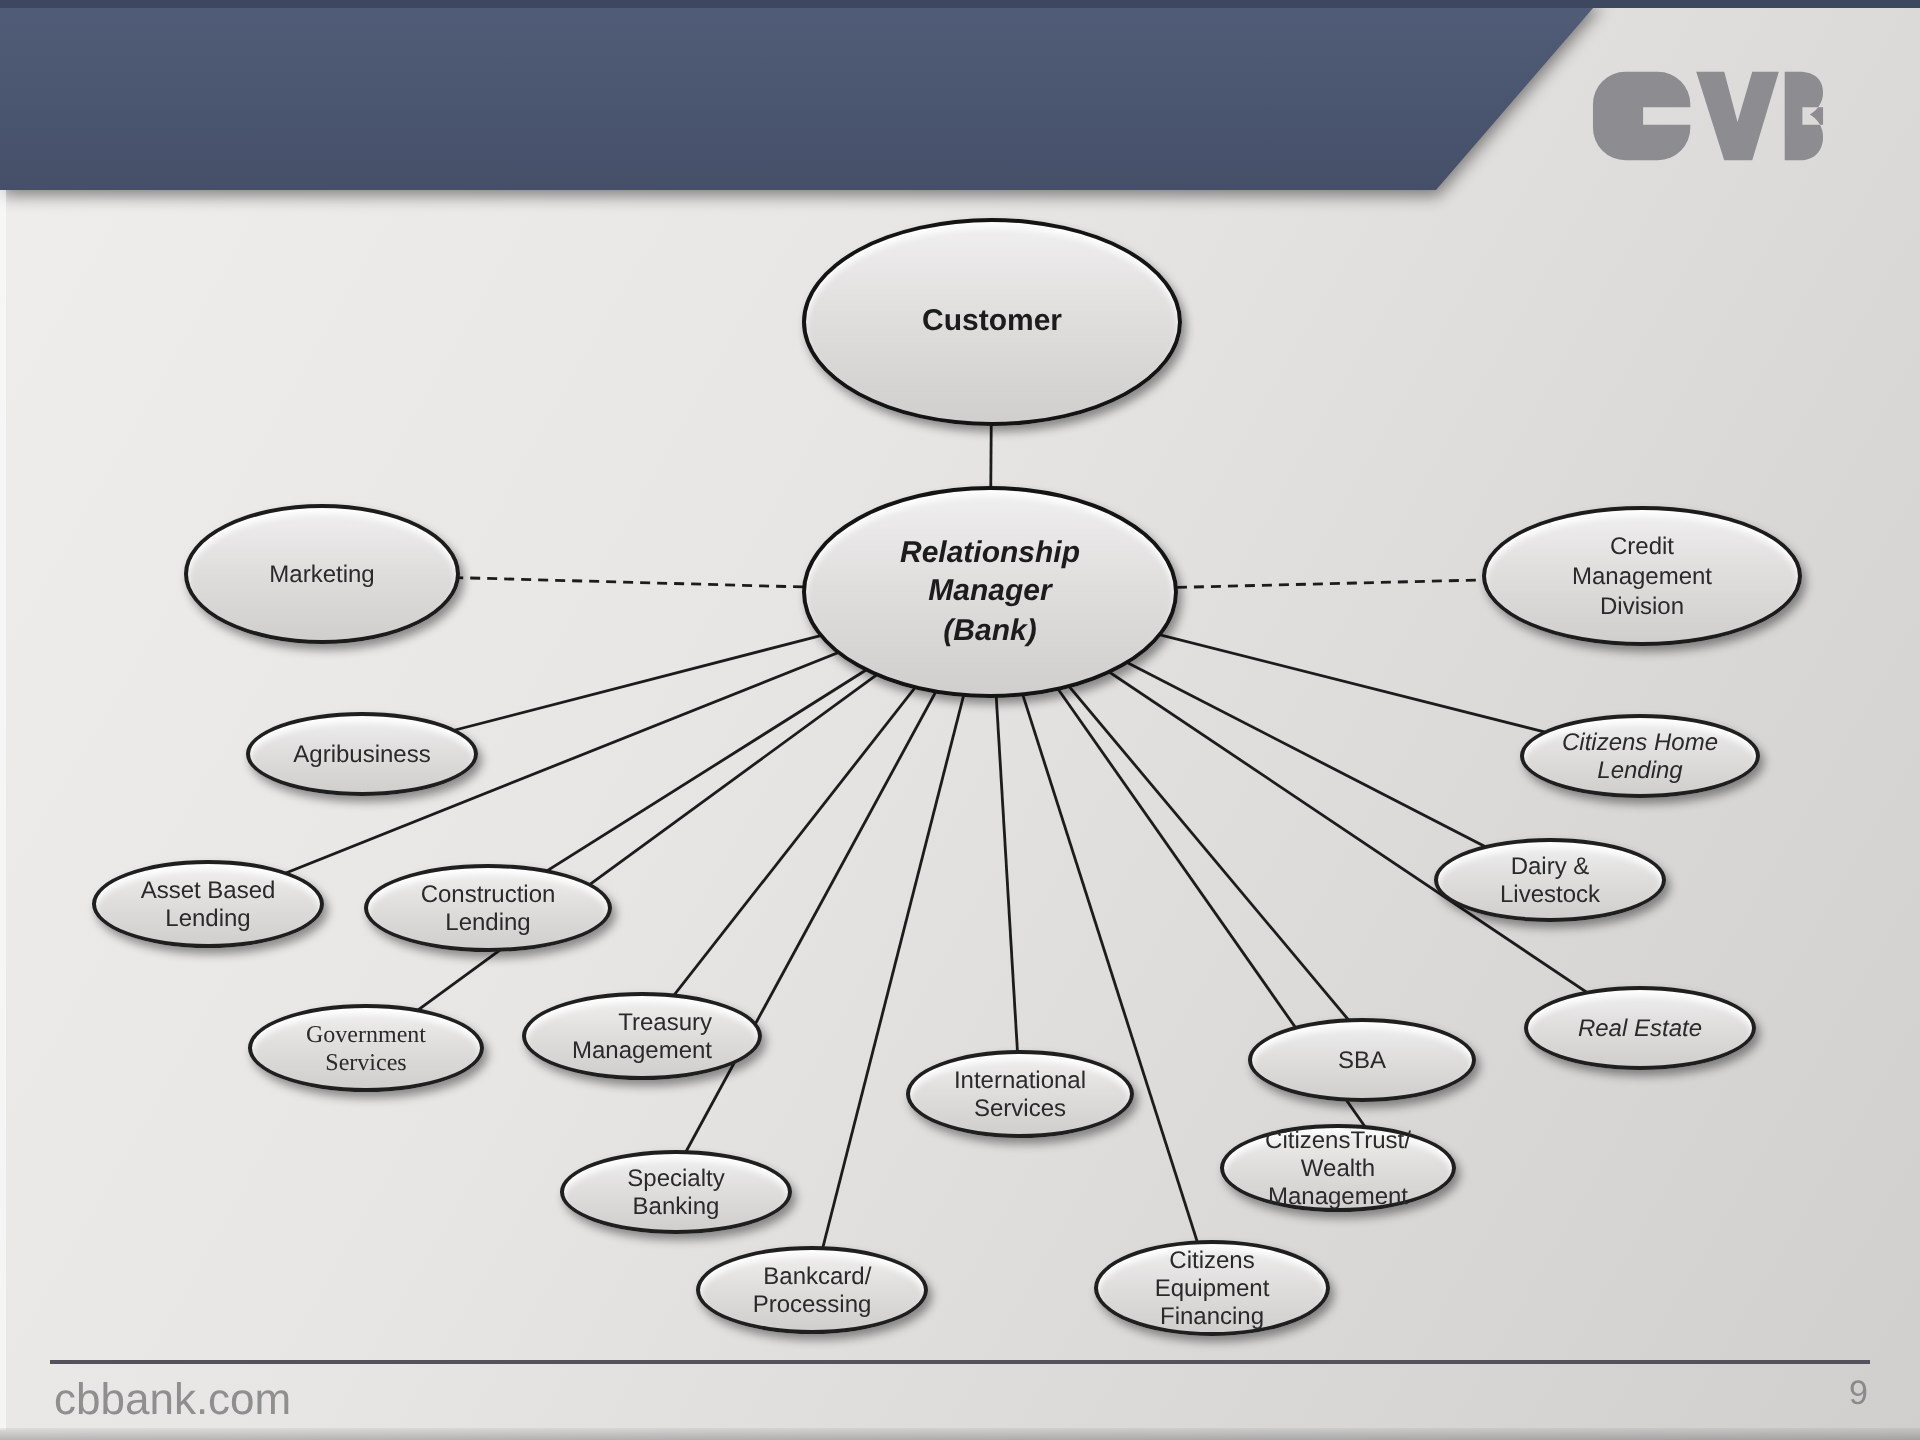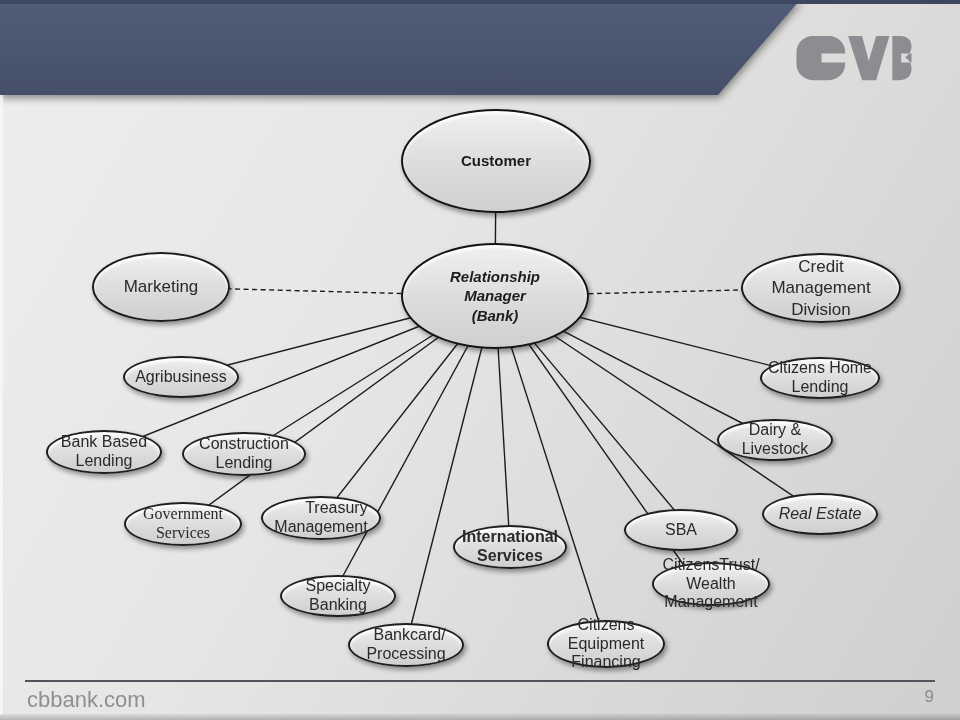--- a/index.html
+++ b/index.html
@@ -33,22 +33,22 @@
   .edges-svg{position:absolute;left:0;top:0;width:960px;height:720px;z-index:1;}
   .node{
     position:absolute;border-radius:50%;
     display:flex;align-items:center;justify-content:center;text-align:center;
     white-space:pre-line;z-index:2;box-sizing:border-box;
     background:linear-gradient(to bottom,#f1f0f0 0%,#e0dfde 45%,#d0cfce 100%);
     box-shadow:2px 3px 5px rgba(0,0,0,0.40),inset 0 3px 3px rgba(255,255,255,0.9);
     color:#1c1c1c;
   }
   .node.hub{border:2.5px solid #141414;font-size:15px;font-weight:bold;line-height:1.3;}
-  .node.major{border:2px solid #1c1c1c;font-size:17px;font-weight:normal;line-height:1.25;color:#2a2a2a;text-align:center;}
-  .node.minor{border:2px solid #1f1f1f;font-size:16px;font-weight:normal;line-height:1.18;color:#2a2a2a;}
+  .node.major{border:2px solid #1c1c1c;font-size:12px;font-weight:normal;line-height:1.25;color:#2a2a2a;text-align:center;}
+  .node.minor{border:2px solid #1f1f1f;font-size:12px;font-weight:normal;line-height:1.18;color:#2a2a2a;}
   
   .footer-line{position:absolute;left:25px;top:680px;width:910px;height:2px;background:#54535d;z-index:3;}
   .footer-site{position:absolute;left:27px;top:687px;font-size:22px;color:#8f8f8f;z-index:3;}
   .footer-page{position:absolute;right:26px;top:687px;font-size:17px;color:#8a8a8a;z-index:3;}
 </style>
 </head>
 <body>
 
 <div class="slide">
 
@@ -75,45 +75,45 @@
   <div id="nodes-layer">
       <div class="node hub" style="left: 401px; top: 109px; width: 190px; height: 104px;">Customer</div>
       <div class="node hub" style="left: 401px; top: 243px; width: 188px; height: 106px; font-style: italic;">Relationship
 Manager
 (Bank)</div>
       <div class="node major" style="left: 92px; top: 252px; width: 138px; height: 70px;">Marketing</div>
       <div class="node major" style="left: 741px; top: 253px; width: 160px; height: 70px;">Credit
 Management
 Division</div>
       <div class="node minor" style="left: 123px; top: 356px; width: 116px; height: 42px;">Agribusiness</div>
-      <div class="node minor" style="left: 46px; top: 430px; width: 116px; height: 44px;">Bank Based
+      <div class="node minor" style="left: 46px; top: 430px; width: 116px; height: 44px;">Asset Based
 Lending</div>
       <div class="node minor" style="left: 182px; top: 432px; width: 124px; height: 44px;">Construction
 Lending</div>
       <div class="node minor" style="left: 124px; top: 502px; width: 118px; height: 44px; font-family: Liberation Serif, serif;">Government
 Services</div>
       <div class="node minor" style="left: 261px; top: 496px; width: 120px; height: 44px; text-align: right;">Treasury
 Management</div>
       <div class="node minor" style="left: 280px; top: 575px; width: 116px; height: 42px;">Specialty
 Banking</div>
       <div class="node minor" style="left: 348px; top: 623px; width: 116px; height: 44px; text-align: right;">Bankcard/
 Processing</div>
-      <div class="node minor" style="left: 453px; top: 525px; width: 114px; height: 44px; font-weight: bold;">International
+      <div class="node minor" style="left: 453px; top: 525px; width: 114px; height: 44px;">International
 Services</div>
       <div class="node minor" style="left: 547px; top: 620px; width: 118px; height: 48px;">Citizens
 Equipment
 Financing</div>
-      <div class="node minor" style="left: 652px; top: 562px; width: 118px; height: 44px;">CitizensTrust/
+      <div class="node minor" style="left: 610px; top: 562px; width: 118px; height: 44px;">CitizensTrust/
 Wealth
 Management</div>
       <div class="node minor" style="left: 624px; top: 509px; width: 114px; height: 42px; text-align: center;">SBA</div>
       <div class="node minor" style="left: 762px; top: 493px; width: 116px; height: 42px; font-style: italic;">Real Estate</div>
       <div class="node minor" style="left: 717px; top: 419px; width: 116px; height: 42px;">Dairy &amp;
 Livestock</div>
-      <div class="node minor" style="left: 760px; top: 357px; width: 120px; height: 42px;">Citizens Home
+      <div class="node minor" style="left: 760px; top: 357px; width: 120px; height: 42px; font-style: italic;">Citizens Home
 Lending</div>
     </div>
 
   <div class="header-wrap">
     <div class="header"></div>
   </div>
   <div class="slide-title">Relationship Banking Model</div>
   <div class="top-edge"></div>
   <div class="left-edge"></div>
   <div class="bottom-edge"></div>

